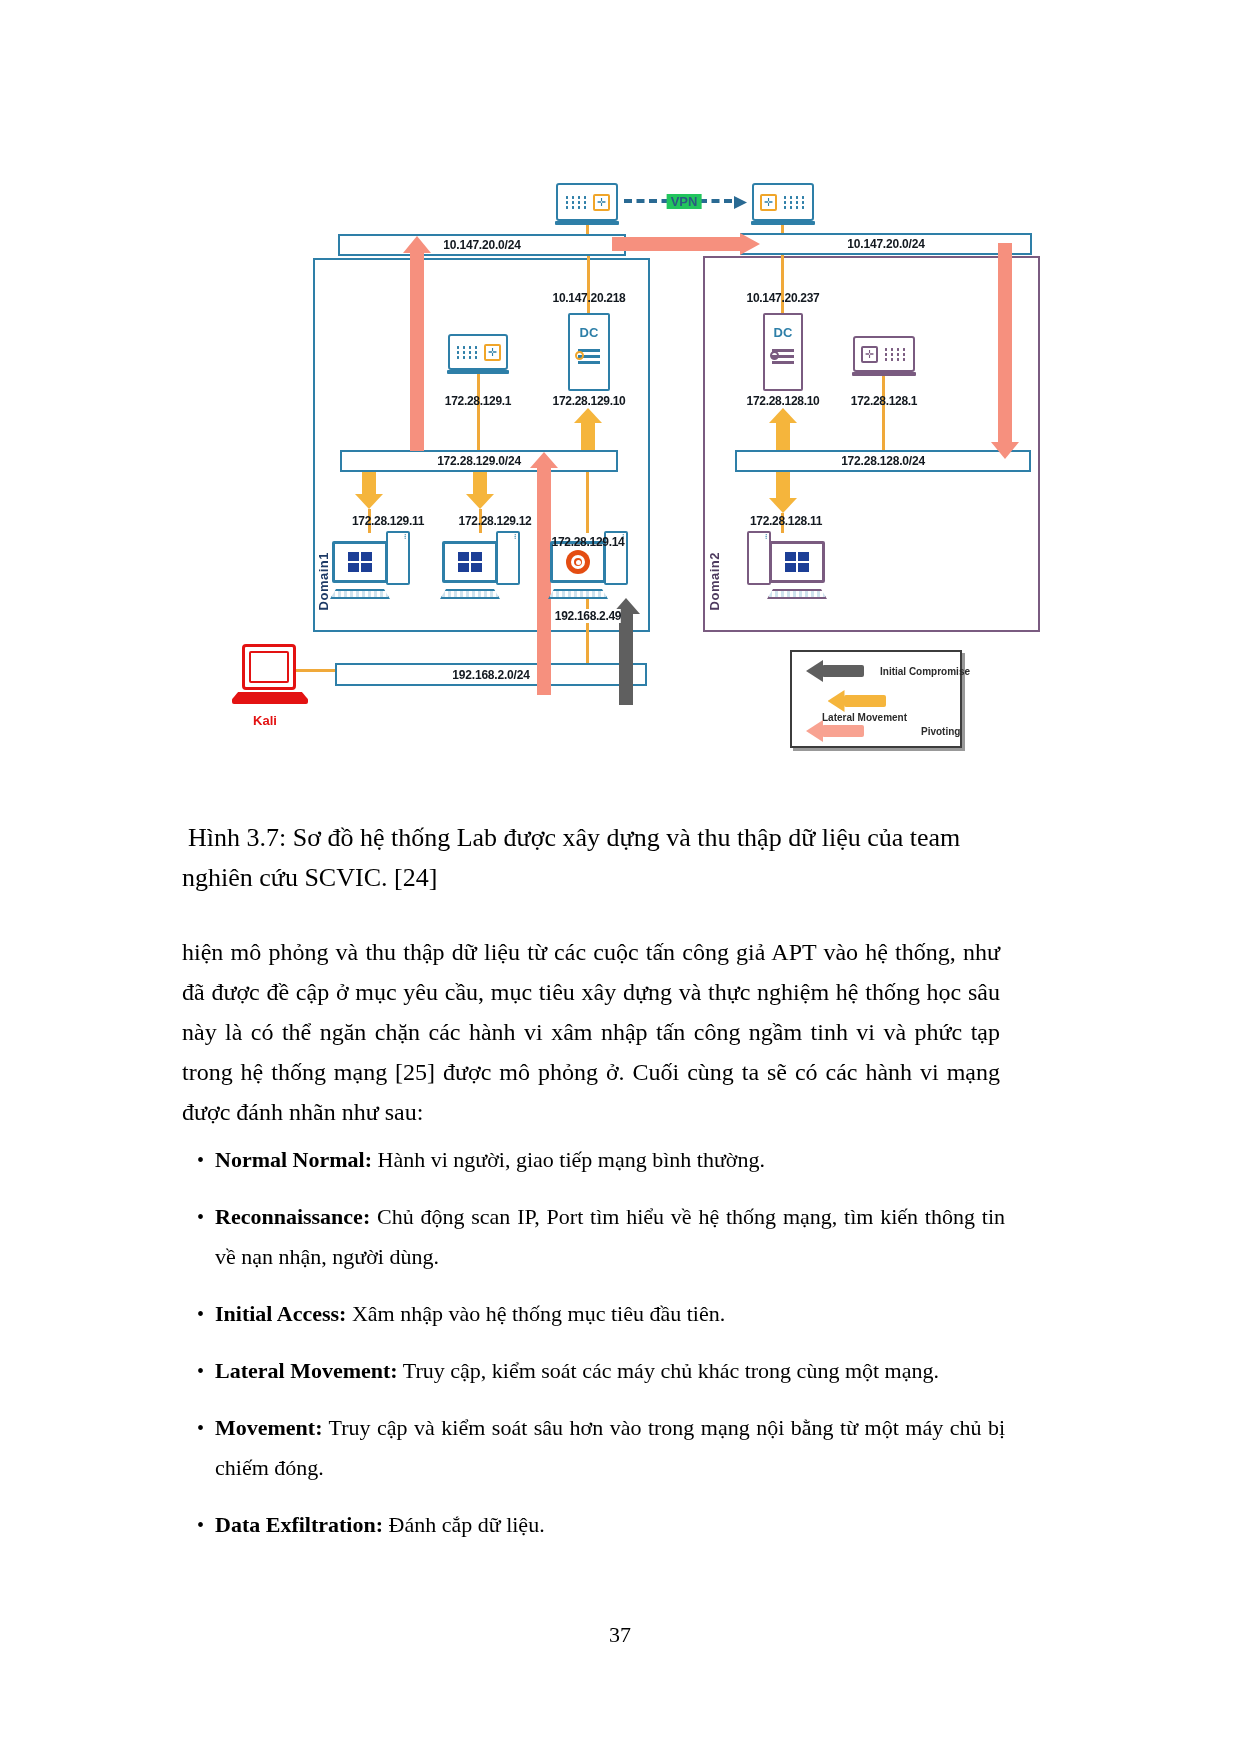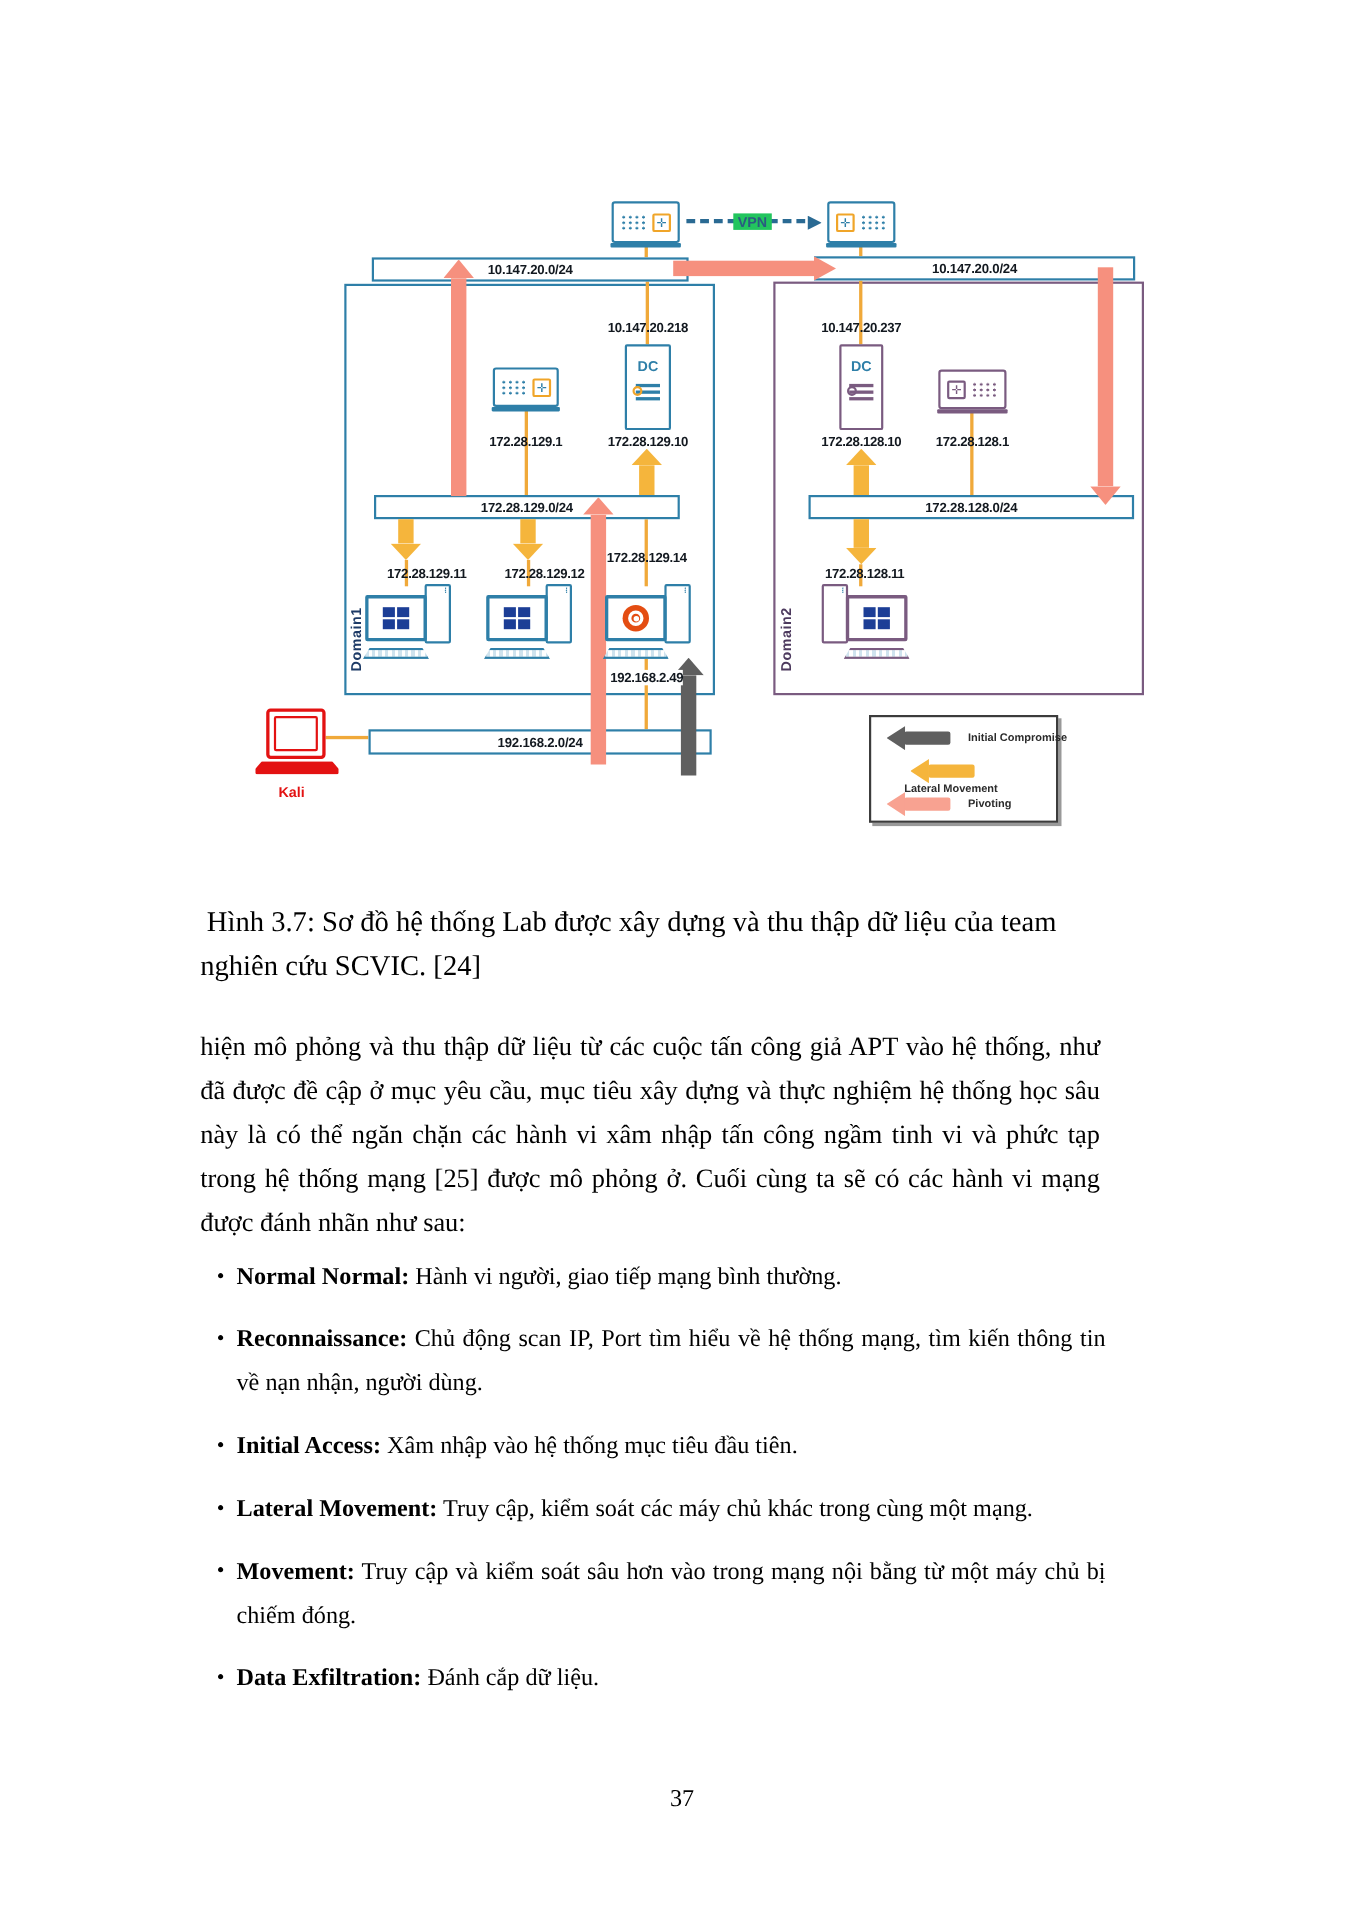--- a/index.html
+++ b/index.html
@@ -181,21 +181,21 @@
     <div class="shaft pink" style="left:410px;top:253px;width:14px;height:198px;"></div>
 
     <div class="head up pink" style="left:530px;top:452px;width:28px;height:16px;"></div>
     <div class="shaft pink" style="left:537px;top:468px;width:14px;height:227px;"></div>
 
     <div class="yline" style="left:368px;top:509px;width:3px;height:24px;"></div>
     <div class="yline" style="left:479px;top:509px;width:3px;height:24px;"></div>
     <div class="yline" style="left:586px;top:472px;width:3px;height:61px;"></div>
     <span class="iplabel" style="left:388px;top:514px;">172.28.129.11</span>
     <span class="iplabel" style="left:495px;top:514px;">172.28.129.12</span>
-    <span class="iplabel" style="left:588px;top:500px;">172.28.129.14</span>
+    <span class="iplabel" style="left:588px;top:535px;">172.28.129.14</span>
 
     <div class="pc" style="left:332px;top:531px;">
       <div class="tower"></div>
       <div class="monitor">
         <span class="winlogo">
             <i></i>
             <i></i>
             <i></i>
             <i></i>
           </span>
@@ -285,21 +285,21 @@
 
     <div class="legend" style="left:790px;top:650px;width:172px;height:98px;">
       <div class="legend-row" style="top:8px;">
         <span class="larrow" style="color:#5f5f5f;"></span>
         <span class="legend-label">Initial Compromise</span>
       </div>
       <div class="legend-row" style="top:38px;flex-direction:column;">
         <span class="larrow" style="color:#f5b53c;"></span>
         <span class="legend-label">Lateral Movement</span>
       </div>
-      <div class="legend-row" style="top:68px;">
+      <div class="legend-row" style="top:68px;gap:41px;">
         <span class="larrow" style="color:#f8a291;"></span>
         <span class="legend-label">Pivoting</span>
       </div>
     </div>
   </div>
 
   <p class="caption">Hình 3.7: Sơ đồ hệ thống Lab được xây dựng và thu thập dữ liệu của team nghiên cứu SCVIC. [24]</p>
 
   <p class="body-par">hiện mô phỏng và thu thập dữ liệu từ các cuộc tấn công giả APT vào hệ thống, như đã được đề cập ở mục yêu cầu, mục tiêu xây dựng và thực nghiệm hệ thống học sâu này là có thể ngăn chặn các hành vi xâm nhập tấn công ngầm tinh vi và phức tạp trong hệ thống mạng [25] được mô phỏng ở. Cuối cùng ta sẽ có các hành vi mạng được đánh nhãn như sau:</p>
 

